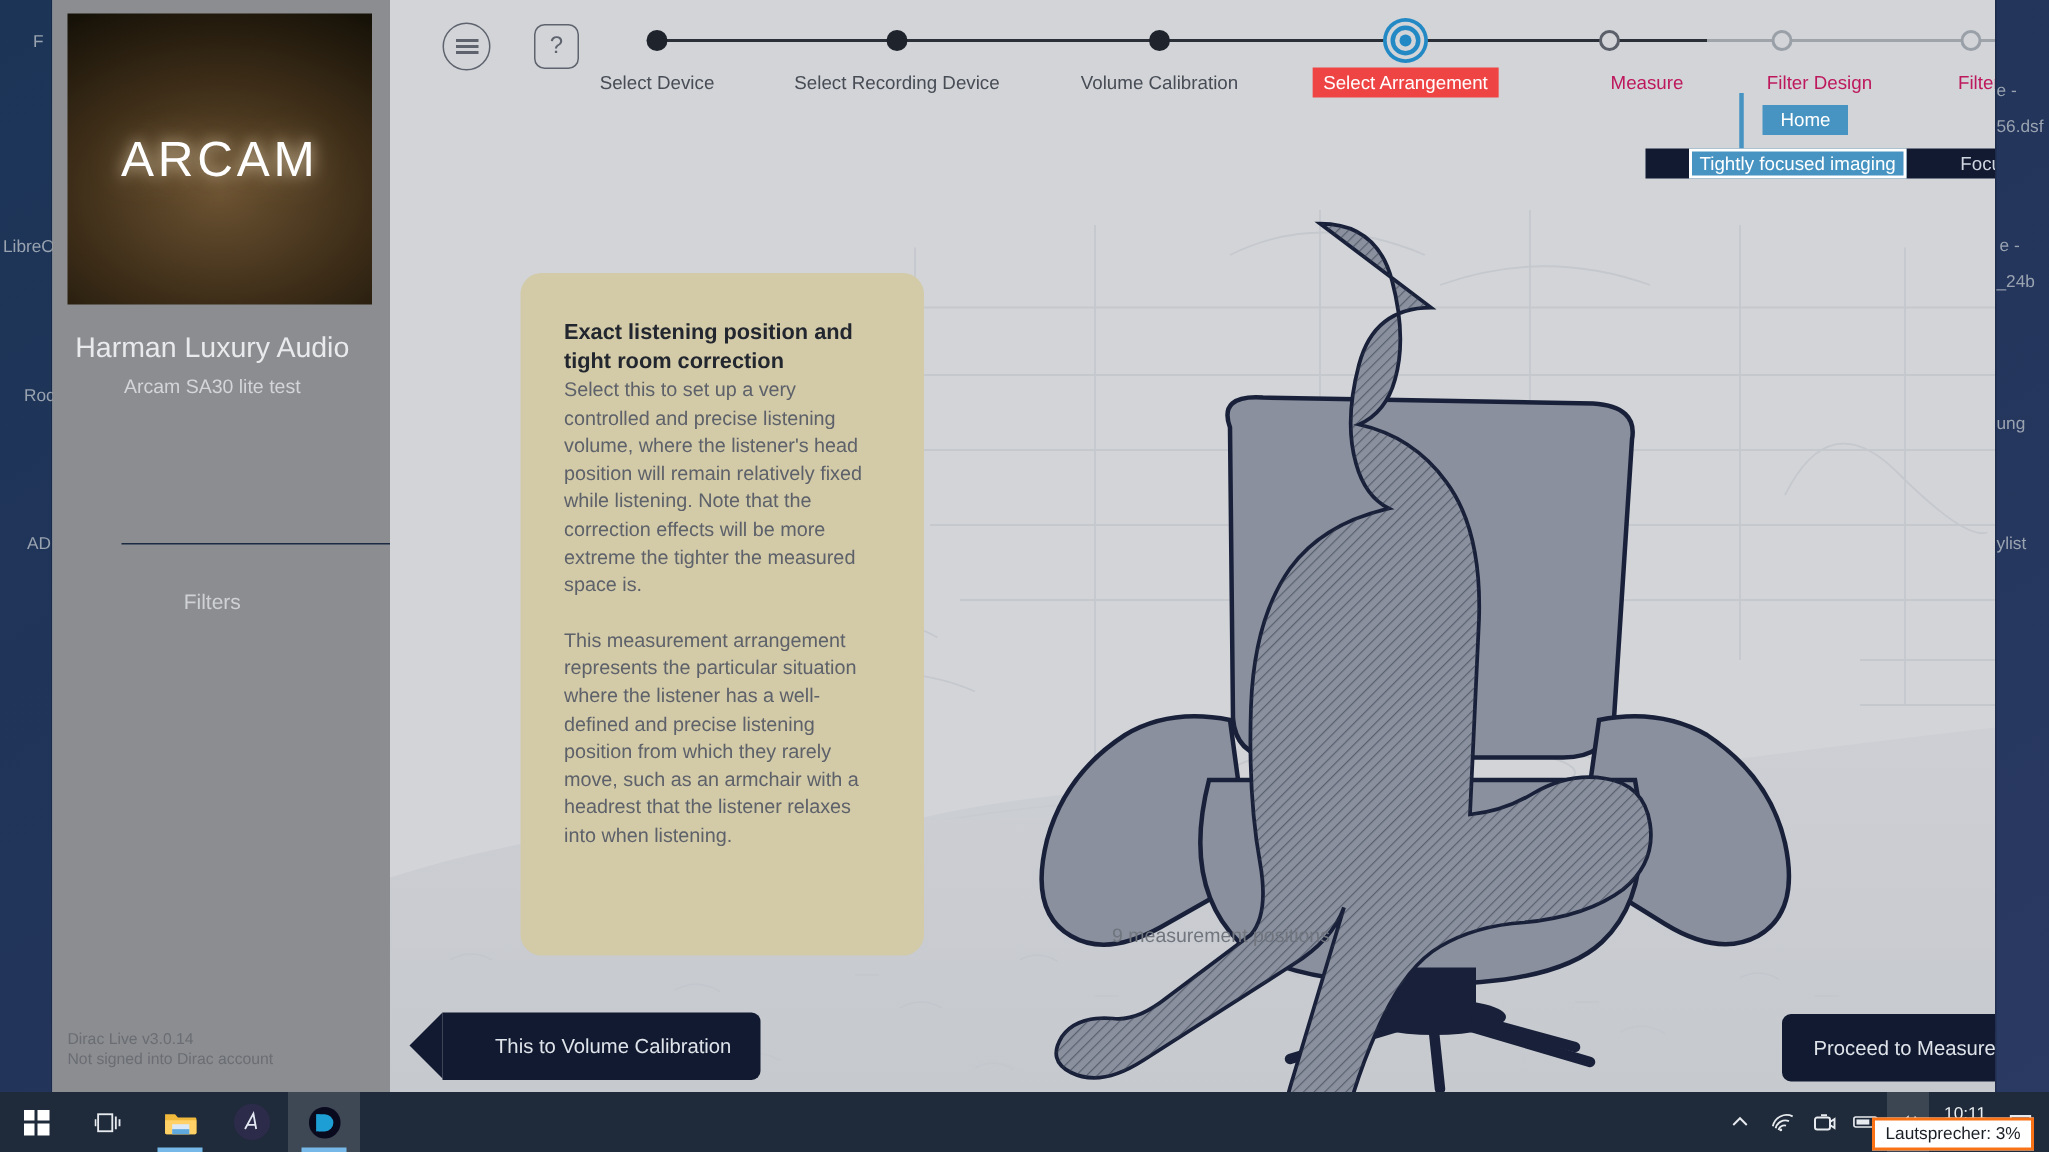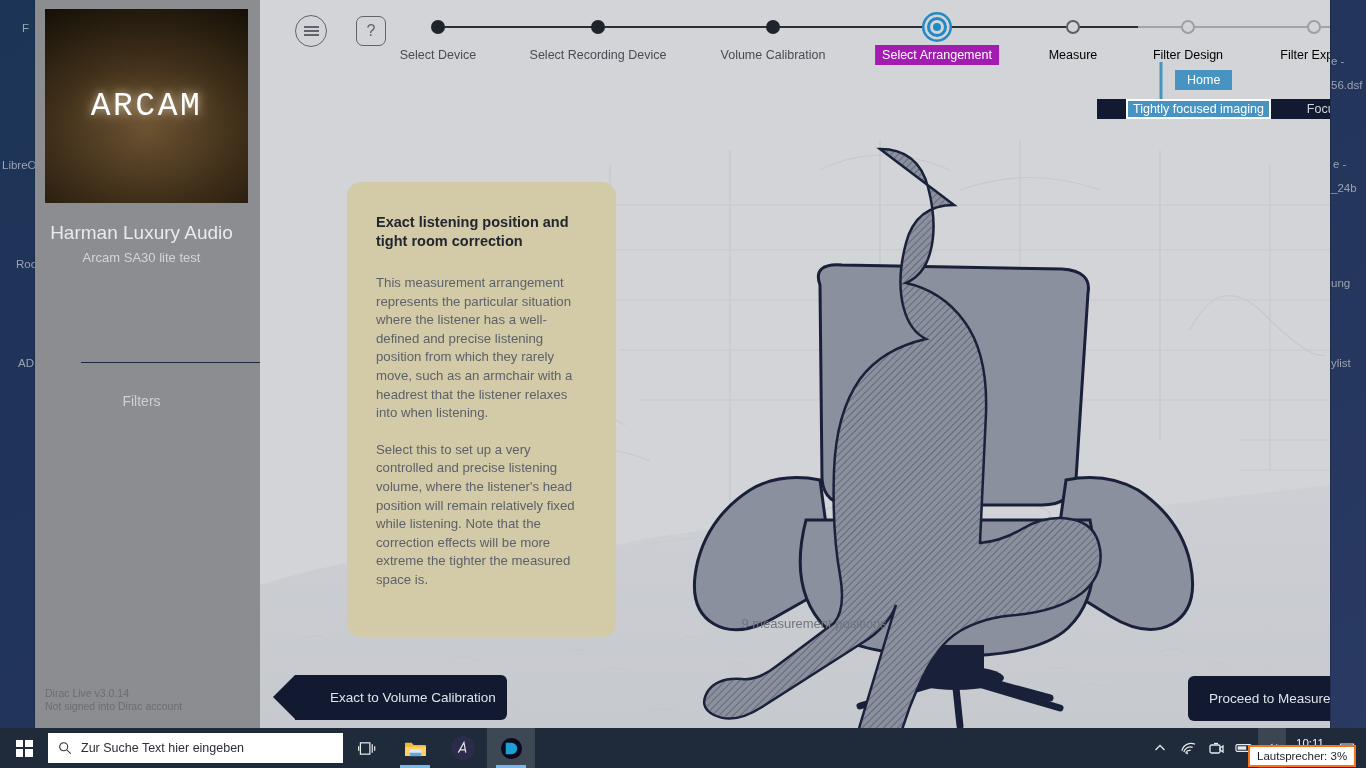--- a/index.html
+++ b/index.html
@@ -57,21 +57,21 @@
     width: 203px; height: 194px;
     background:
       radial-gradient(ellipse 130% 100% at 50% 62%, #6b5232 0%, #3d2d18 38%, #171208 70%, #080604 100%);
     display: flex; align-items: center; justify-content: center;
     overflow: hidden;
   }
   .logo-text {
     color: #fff;
     font-size: 33px;
     letter-spacing: 2.5px;
-    font-family: Liberation Mono, monospace;
+    font-family: Liberation Sans, sans-serif;
     font-weight: 400;
     text-shadow: 0 0 10px rgba(255,240,210,.75), 0 0 26px rgba(255,220,160,.45);
   }
   .brand {
     position: absolute; left: 0; right: 12px; top: 222px;
     text-align: center;
     color: #e9eaec; font-size: 19px; font-weight: 300;
   }
   .subbrand {
     position: absolute; left: 0; right: 12px; top: 250px;
@@ -155,23 +155,23 @@
     content: ""; position: absolute; left: 50%; top: 50%;
     transform: translate(-50%,-50%);
     width: 8px; height: 8px; border-radius: 50%; background: #2389c4;
   }
   .step .lbl {
     position: absolute; left: 50%; top: 45px; transform: translateX(-50%);
     font-size: 12.5px; color: #474c55; white-space: nowrap;
     padding: 3px 7px;
     text-align: center;
   }
-  .step.future .lbl { color: #000000; }
+  .step.future .lbl { color: #be185d; margin-left: 25px; }
   .step.active .lbl {
-    background: #a21caf; color: #ffffff;
+    background: #ef4444; color: #ffffff;
   }
 
   .home-connector {
     position: absolute; left: 901px; top: 62px;
     width: 3px; height: 46px; background: #4794c2;
     transform: translateX(-1.5px);
   }
   .home-chip {
     position: absolute; left: 875px; top: 70px;
     background: #4794c2; color: #fff; font-size: 12.5px;
@@ -199,21 +199,21 @@
   
   .card {
     position: absolute; left: 87px; top: 182px;
     width: 269px; height: 455px;
     background: #d3caa8;
     border-radius: 14px;
     padding: 31px 31px 0 29px;
   }
   .card h2 {
     font-size: 14.5px; color: #22262e; line-height: 19px;
-    font-weight: bold; margin-bottom: 23px;
+    font-weight: bold; 
   }
   .card p {
     font-size: 13.2px; color: #5d6169; line-height: 18.6px;
     margin-bottom: 18px;
   }
 
   
   .meas-caption {
     position: absolute; left: 0; right: 0; top: 616px;
     text-align: center; width: 1070px;
@@ -547,54 +547,47 @@
       <div class="home-chip">Home</div>
 
       <div class="imaging-bar">
         <div class="img-opt sel">Tightly focused imaging</div>
         <div class="img-opt">Focused imaging</div>
 
       </div>
 
       <div class="card">
         <h2>Exact listening position and tight room correction</h2>
+        <p>Select this to set up a very controlled and precise listening volume, where the listener's head position will remain relatively fixed while listening. Note that the correction effects will be more extreme the tighter the measured space is.</p>
         <p>This measurement arrangement represents the particular situation where the listener has a well-defined and precise listening position from which they rarely move, such as an armchair with a headrest that the listener relaxes into when listening.</p>
-        <p>Select this to set up a very controlled and precise listening volume, where the listener's head position will remain relatively fixed while listening. Note that the correction effects will be more extreme the tighter the measured space is.</p>
       </div>
 
       <div class="meas-caption">
         <span>9 measurement positions</span>
       </div>
 
       <div class="nav-btn btn-back">
-        <span>Exact to Volume Calibration</span>
+        <span>This to Volume Calibration</span>
       </div>
       <div class="nav-btn btn-next">
         <span>Proceed to Measure</span>
       </div>
 
     </div>
   </div>
 
   <div class="taskbar">
     <div class="tb-start">
       <div class="win-logo">
           <i></i>
           <i></i>
           <i></i>
           <i></i>
         </div>
     </div>
-    <div class="tb-search">
-      <svg width="14" height="14" viewBox="0 0 16 16">
-        <circle cx="6.5" cy="6.5" r="4.6" fill="none" stroke="#2b2f36" stroke-width="1.2"></circle>
-        <line x1="10" y1="10" x2="14.5" y2="14.5" stroke="#2b2f36" stroke-width="1.2"></line>
-      </svg>
-      <span class="ph">Zur Suche Text hier eingeben</span>
-    </div>
 
     <div class="tb-icon">
       <svg width="19" height="17" viewBox="0 0 20 18">
         <rect x="2.5" y="3" width="10" height="12" fill="none" stroke="#e7eaee" stroke-width="1.3"></rect>
         <line x1="15" y1="4.5" x2="15" y2="13.5" stroke="#e7eaee" stroke-width="1.3"></line>
         <line x1="17.6" y1="6.5" x2="17.6" y2="11.5" stroke="#e7eaee" stroke-width="1.3"></line>
         <line x1="0.6" y1="6.5" x2="0.6" y2="11.5" stroke="#e7eaee" stroke-width="1.3"></line>
       </svg>
     </div>
 

